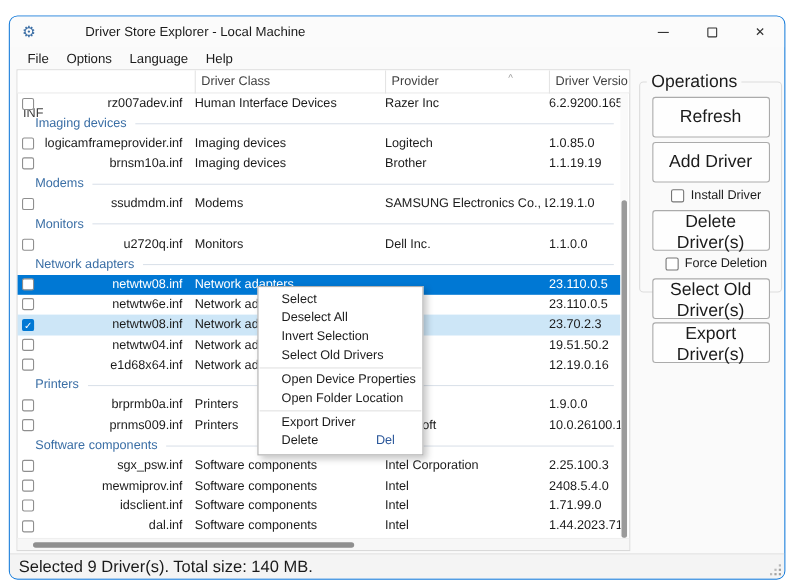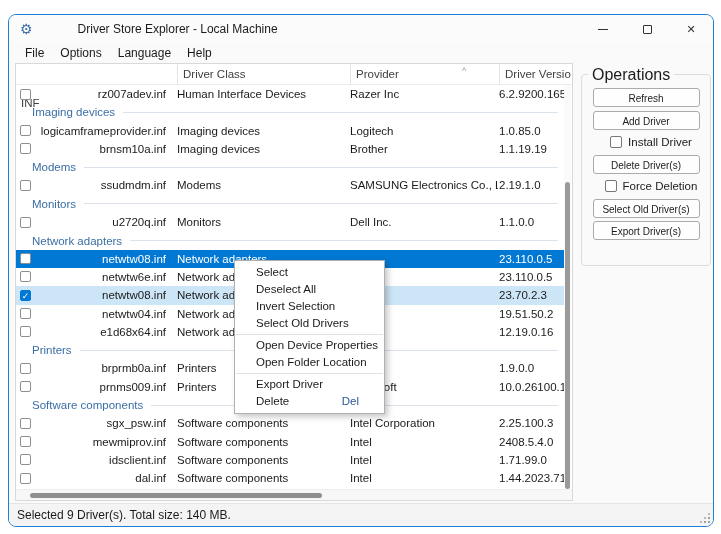--- a/index.html
+++ b/index.html
@@ -51,36 +51,36 @@
 
   .vscroll { position:absolute; top:21px; right:1px; bottom:12px; width:7px; background:#fafafa; }
   .vthumb { position:absolute; left:1px; top:97px; width:5px; height:307px; background:#9a9a9a; border-radius:3px; }
   .hscroll { position:absolute; left:0; right:0; bottom:0; height:11px; background:#f7f7f7; border-top:1px solid #efefef; }
   .hthumb { position:absolute; left:14px; top:3px; width:292px; height:5px; background:#8f8f8f; border-radius:3px; }
 
   
   .opsbox { position:absolute; left:572px; top:59px; width:130px; height:192px; border:1px solid #dcdcdc; border-radius:4px; }
   .ops-title { position:absolute; left:6px; top:-9px; background:#fafafa; padding:0 4px; font-size:16px; color:#1b1b1b; }
   .ops-controls { padding-top:13px; }
-  .ops-btn { display:block; width:107px; height:19px; margin:0 auto 3.5px auto; background:#fefefe; border:1px solid #ababab; border-radius:3px;
-             font-size:10px; color:#1b1b1b; font-family:inherit; text-align:center; line-height:19px; }
+  .ops-btn { display:block; width:107px; height:37px; margin:0 auto 3.5px auto; background:#fefefe; border:1px solid #ababab; border-radius:3px;
+             font-size:16px; color:#1b1b1b; font-family:inherit; text-align:center; line-height:19px; }
   .ops-chk { display:flex; align-items:center; height:15px; margin:5px 0 5px 10px;justify-content:center; }
   .ops-chk .box { width:12px; height:12px; border:1px solid #767676; border-radius:2px; background:#ffffff; margin-right:6px; }
   .ops-chk .lbl { font-size:11.5px; color:#1b1b1b; }
 
   
   .contextmenu { position:absolute; left:225px; top:245px; width:151px; background:#ffffff; border:1px solid #b0b0b0;
                  box-shadow:3px 3px 6px rgba(0,0,0,0.22); padding:3px 0; z-index:10; }
   .cm-item { position:relative; height:17px; line-height:17px; font-size:11.5px; color:#1b1b1b; padding-left:21px; white-space:nowrap; }
   .cm-sep { height:1px; background:#e2e2e2; margin:2px 1px; }
   .cm-shortcut { position:absolute; right:25px; top:0; color:#2b579a; }
 
   
   .statusbar { position:absolute; left:0; right:0; bottom:0; height:23px; background:#f4f4f4; border-top:1px solid #e4e4e4;
-               display:flex; align-items:center; font-size:12px; color:#1b1b1b; padding-left:8px; }
+               display:flex; align-items:center; font-size:15px; color:#1b1b1b; padding-left:8px; }
   .grip { position:absolute; right:3px; bottom:3px; width:2px; height:2px; background:#a0a0a0;
           box-shadow:-4px 0 #a0a0a0, -8px 0 #b8b8b8, 0 -4px #a0a0a0, -4px -4px #b8b8b8, 0 -8px #b8b8b8; }
 </style>
 </head>
 <body>
 
 <div class="window">
 
   <div class="titlebar">
     <span class="app-icon">⚙</span>

